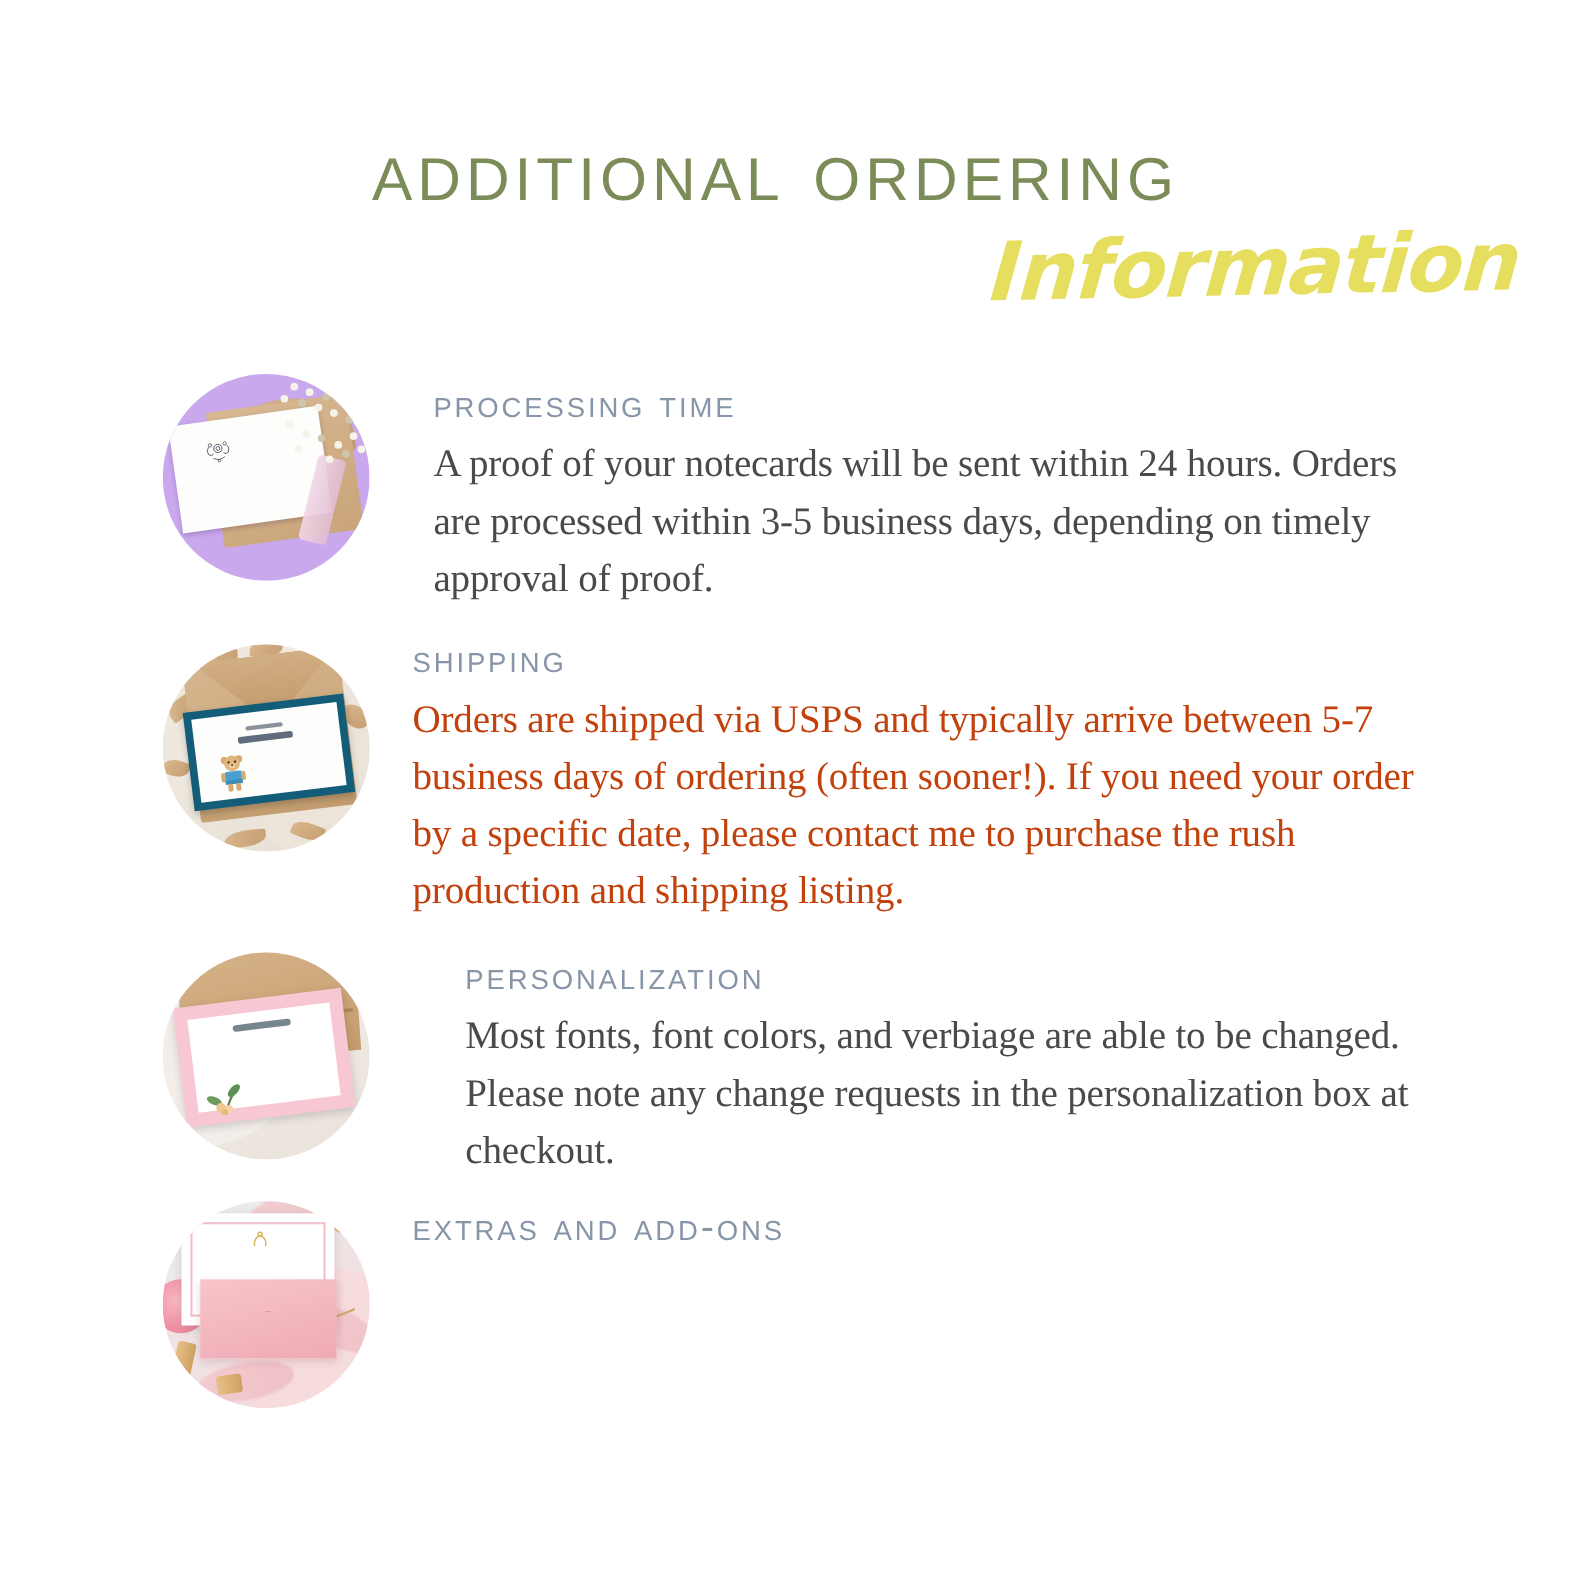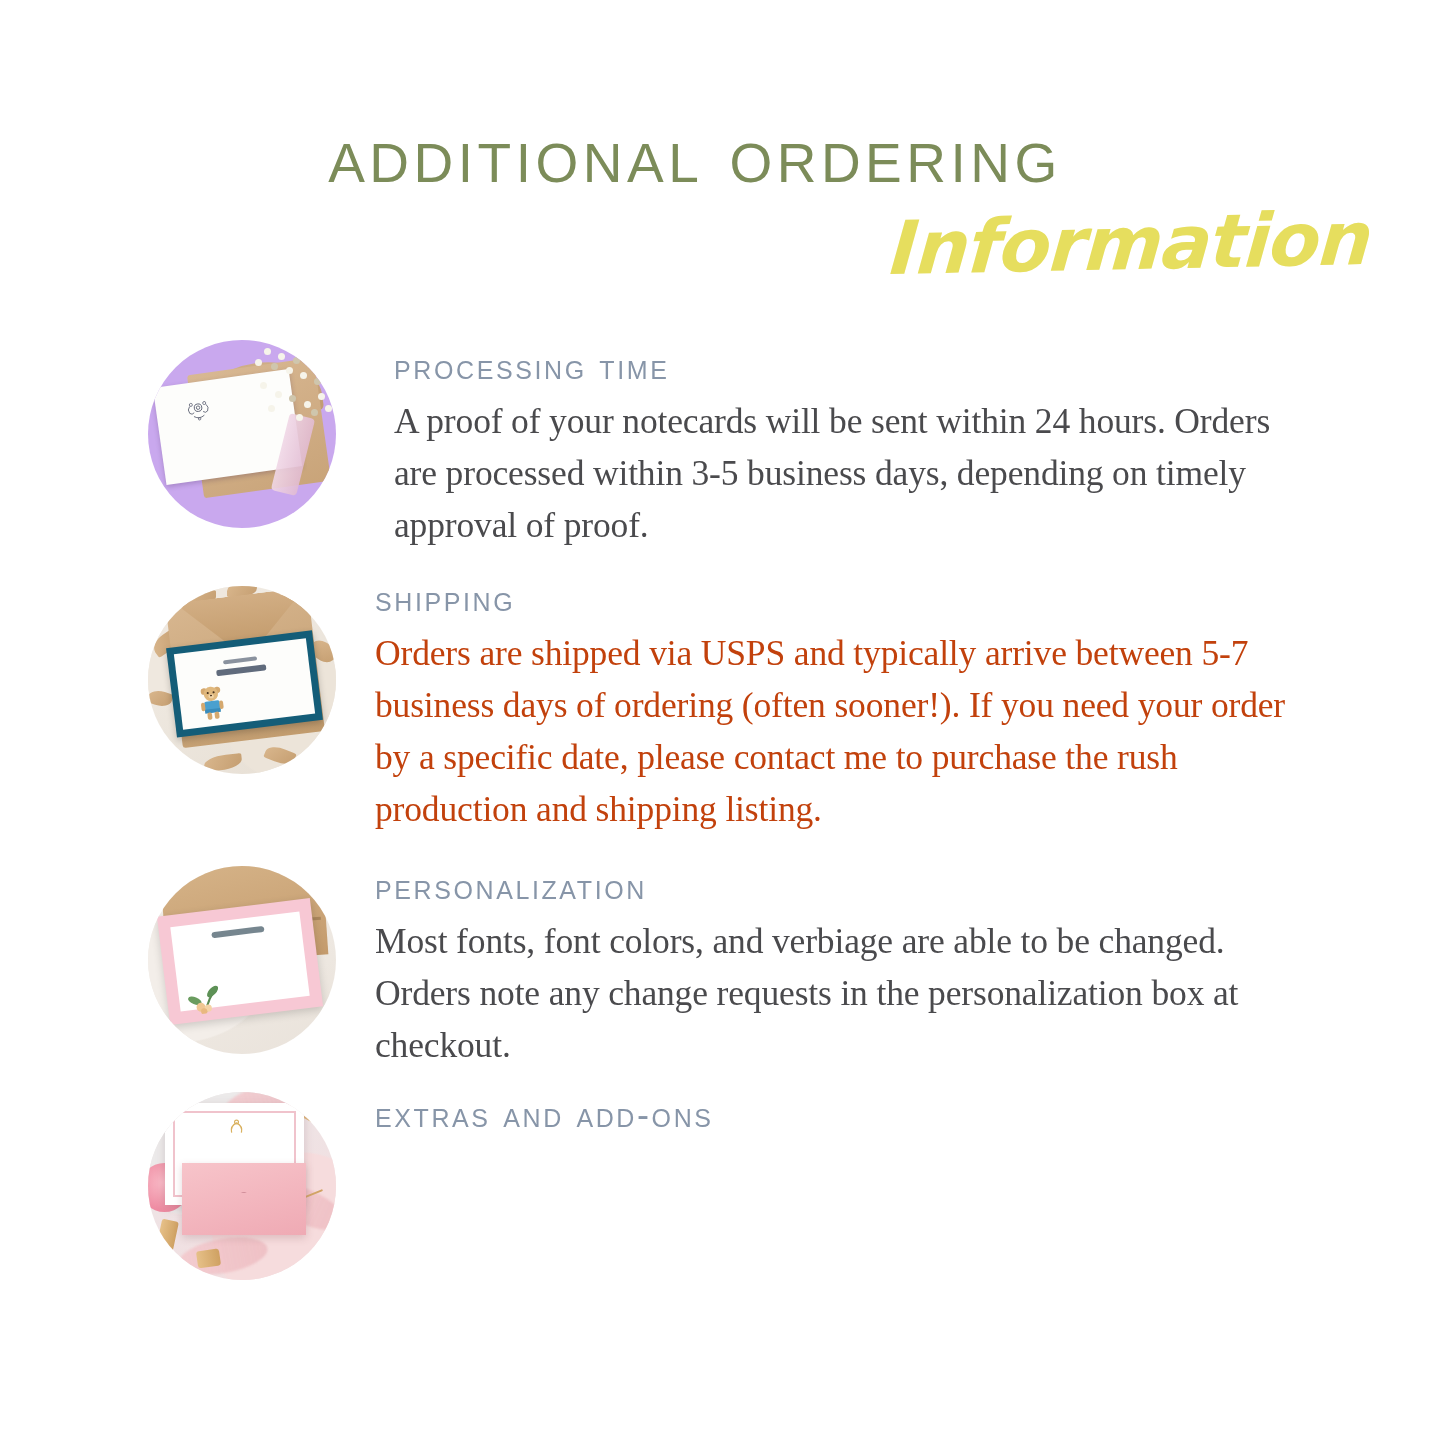--- a/index.html
+++ b/index.html
@@ -7,21 +7,21 @@
   body {
     width:1445px; height:1445px;
     font-family:"Liberation Serif", serif;
     position:relative;
     overflow:hidden;
   }
 
   
   #title-block{
     position:absolute;
-    left:0; top:112px; width:1324px; height:200px;
+    left:10px; top:112px; width:1324px; height:200px;
   }
   #title-main{
     position:absolute;
     left:0; top:0; width:1390px;
     text-align:center;
     font-family:"Liberation Sans", sans-serif;
     font-size:78px;
     line-height:86px;
     letter-spacing:4.5px;
     font-variant:small-caps;
@@ -84,21 +84,21 @@
   }
 
   
   #sec-0{ top:340px; }
   #sec-1{ top:574px; }
   #sec-2{ top:860px; }
   #sec-3{ top:1088px; }
 
   #sec-0 .text-col{ padding-top:6px;margin-left:19px; }
   #sec-1 .text-col{ padding-top:4px; }
-  #sec-2 .text-col{ padding-top:6px; }
+  #sec-2 .text-col{ padding-top:6px;margin-left:48px; }
   #sec-3 .text-col{ padding-top:6px; }
 
   #sec-1 .thumb-wrap{ margin-top:12px; }
   #sec-2 .thumb-wrap{ margin-top:6px; }
   #sec-3 .thumb-wrap{ margin-top:4px; }
 
   
   .scene{ position:absolute; inset:0; }
 
   
@@ -400,21 +400,21 @@
             <circle cx="17" cy="36" r="5" fill="#f0c693"></circle>
             <circle cx="25" cy="38" r="4" fill="#f5d3a6"></circle>
             <circle cx="20" cy="41" r="3.5" fill="#e9b87f"></circle>
           </svg>
         </div>
       </div>
     </div>
   </div>
   <div class="text-col">
     <div class="sec-head" style="color:#8795a8">Personalization</div>
-    <div class="sec-body" style="color:#4a4a4d">Most fonts, font colors, and verbiage are able to be changed. Orders note any change requests in the personalization box at checkout.</div>
+    <div class="sec-body" style="color:#4a4a4d">Most fonts, font colors, and verbiage are able to be changed. Please note any change requests in the personalization box at checkout.</div>
   </div>
 </div>
 
 <div class="section" id="sec-3">
   <div class="thumb-wrap">
     <div class="thumb">
       <div class="scene bg-pink">
         <div class="ribbon4" style="left:40%;top:-4%;width:46%;height:16%;transform:rotate(-16deg)"></div>
         <div class="ribbon4" style="left:62%;top:52%;width:44%;height:18%;transform:rotate(24deg)"></div>
         <div class="ribbon4" style="left:16%;top:78%;width:48%;height:18%;transform:rotate(-10deg)"></div>

